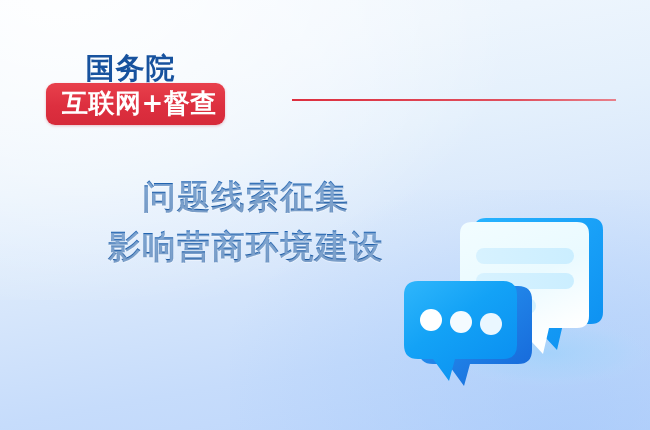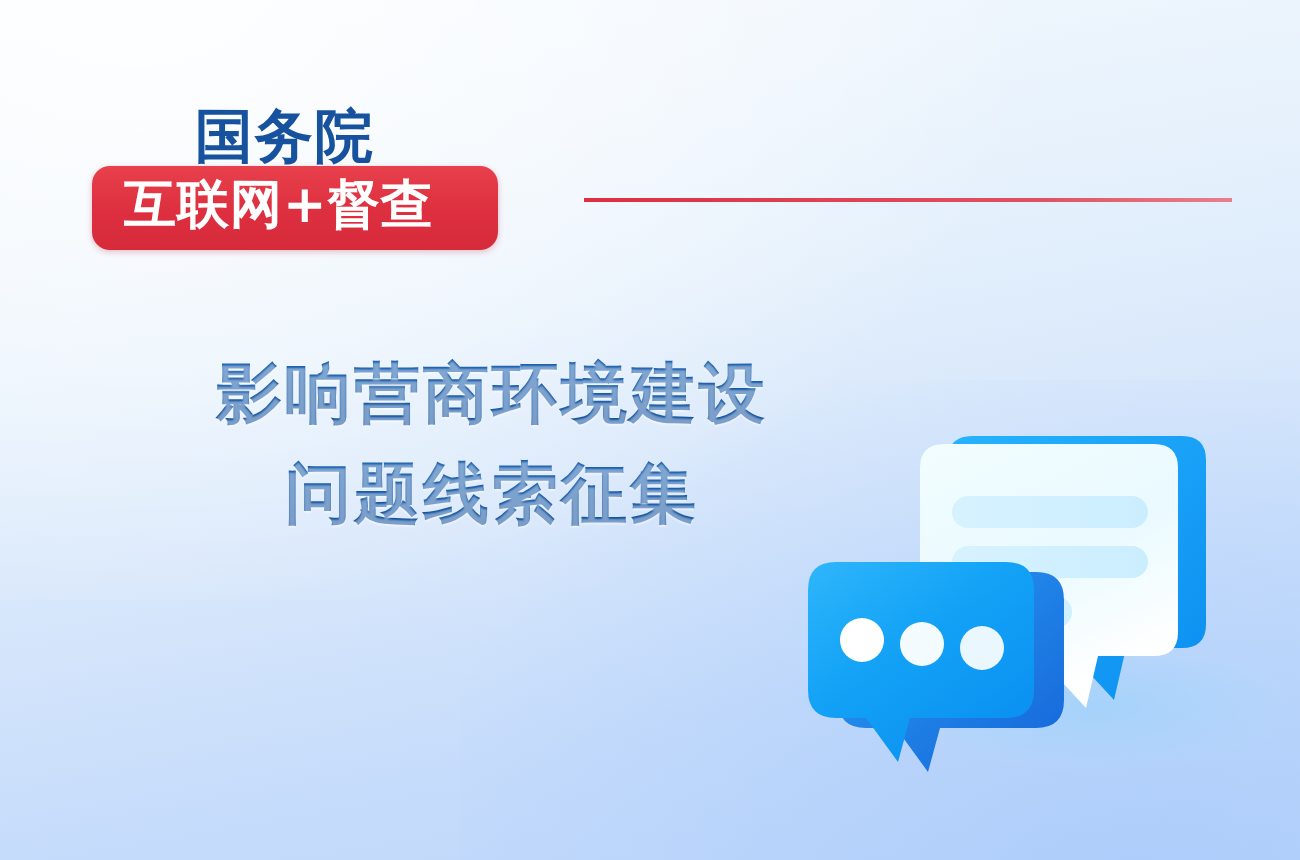--- a/index.html
+++ b/index.html
@@ -69,21 +69,21 @@
     color: #17529e;
     letter-spacing: 1px;
     line-height: 1;
     white-space: nowrap;
     text-shadow: 0 1px 0 rgba(255,255,255,0.6);
   }
   .badge {
     margin-left: 10px;
     background: linear-gradient(180deg, #e8404c 0%, #dd2f3f 55%, #d62a3a 100%);
     border-radius: 9px;
-    padding: 7px 32px 9px 16px;
+    padding: 7px 8px 9px 16px;
     box-shadow: 0 1px 3px rgba(190,40,55,0.28);
   }
   .badge-text {
     font-size: 26px;
     font-weight: 700;
     color: #ffffff;
     letter-spacing: 0.5px;
     line-height: 1;
     white-space: nowrap;
   }
@@ -142,22 +142,22 @@
 
   <div class="header">
     <span class="gov-label">国务院</span>
     <span class="badge">
       <span class="badge-text">互联网+督查</span>
     </span>
   </div>
   <div class="header-rule"></div>
 
   <div class="headline">
+    <div class="headline-line">问题线索征集</div>
     <div class="headline-line">影响营商环境建设</div>
-    <div class="headline-line">问题线索征集</div>
   </div>
 
   <div class="illustration">
     <svg viewBox="0 0 252 200" xmlns="http://www.w3.org/2000/svg">
       <defs>
         <linearGradient id="gradBackBubble" x1="0" y1="0" x2="0.45" y2="1">
           <stop offset="0%" stop-color="#f2fdff"></stop>
           <stop offset="55%" stop-color="#eafaff"></stop>
           <stop offset="100%" stop-color="#ffffff"></stop>
         </linearGradient>

